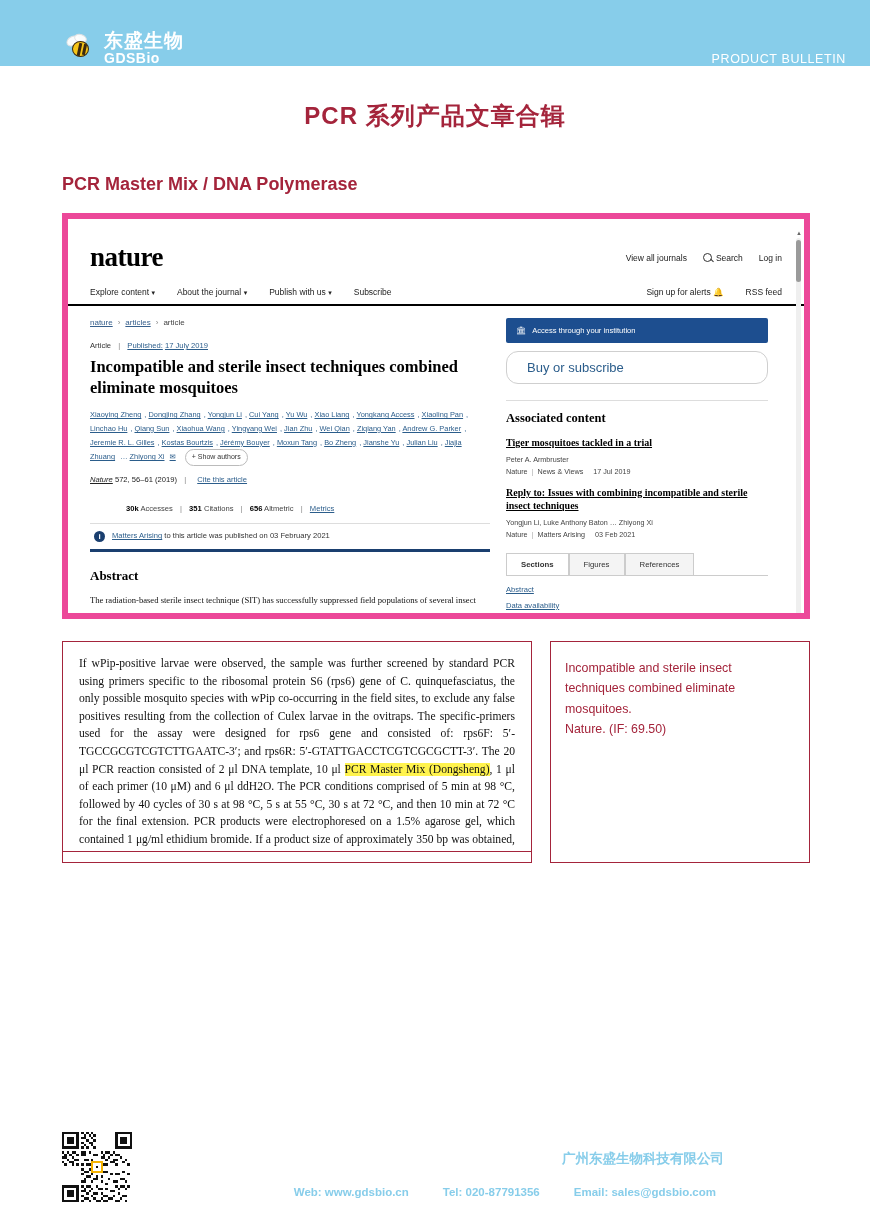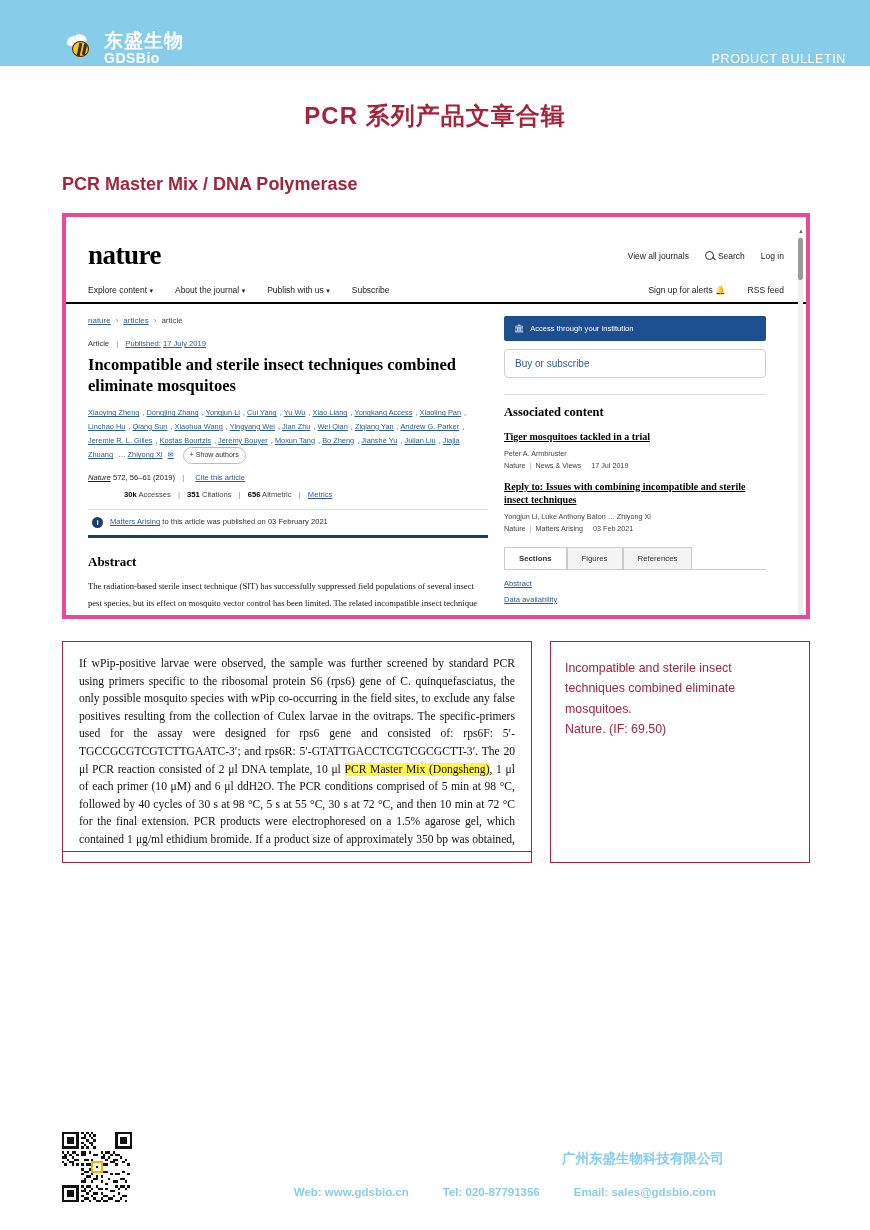--- a/index.html
+++ b/index.html
@@ -70,21 +70,21 @@
     font-weight: bold;
     color: #a4243b;
   }
 
   
   .screenshot {
     position: relative;
     margin: 18px 0 0 62px;
     width: 748px;
     height: 406px;
-    border: 4px solid #ec4899;
+    border: 6px solid #ec4899;
     background: #ffffff;
     overflow: hidden;
   }
   .ss-browserbar {
     height: 9px; background: #ffffff; border-bottom: 0px;
   }
   .ss-inner { padding: 0; position: relative; height: 100%; }
 
   .nature-top {
     display: flex; align-items: center; justify-content: space-between;
@@ -126,21 +126,21 @@
   .authors { font-size: 7.4px; line-height: 1.85; color: #2b5d8b; }
   .authors span { text-decoration: underline; margin-right: 3px; }
   .show-authors {
     display: inline-block; border: 1px solid #bbb; border-radius: 9px;
     padding: 1px 6px; font-size: 7px; color: #333; text-decoration: none !important;
     margin-left: 4px;
   }
   .journal-line { font-size: 7.6px; margin-top: 9px; color: #222; }
   .journal-line .ital { font-style: italic; text-decoration: underline; }
   .journal-line .cite { color: #2b5d8b; text-decoration: underline; margin-left: 4px; }
-  .metrics-line { font-size: 7.6px; margin-top: 8px; color: #444; padding-left: 36px; }
+  .metrics-line { font-size: 7.6px; margin-top: 20px; color: #444; padding-left: 36px; }
   .metrics-line b { color: #000; }
   .metrics-line .lnk { color: #2b5d8b; text-decoration: underline; }
 
   .notice {
     margin-top: 10px; border-top: 1px solid #ddd; border-bottom: 3px solid #1a3f6f;
     padding: 7px 4px; font-size: 7.6px; color: #333; display: flex; gap: 7px; align-items: flex-start;
   }
   .info-dot {
     width: 11px; height: 11px; border-radius: 50%; background: #1a3f6f; color: #fff;
     font-size: 8px; line-height: 11px; text-align: center; font-weight: bold; flex: none;
@@ -155,22 +155,22 @@
     font-family: "Liberation Serif", serif;
     font-size: 8.6px; line-height: 2.0; color: #111; text-align: left;
   }
 
   .access-btn {
     background: #1d4e8f; color: #fff; font-size: 7.6px;
     padding: 8px 10px; border-radius: 2px; display: flex; align-items: center; gap: 6px;
   }
   .lock-ic { font-size: 8px; }
   .buy-box {
-    border: 1px solid #cfcfcf; border-radius: 4px; font-size: 10px; color: #2b5d8b;
-    padding: 8px 10px; margin-top: 8px;
+    border: 1px solid #cfcfcf; border-radius: 12px; font-size: 13px; color: #2b5d8b;
+    padding: 8px 20px; margin-top: 8px;
   }
   .assoc-h {
     font-family: "Liberation Serif", serif;
     font-size: 12.5px; font-weight: bold; margin-top: 16px; padding-top: 10px;
     border-top: 1px solid #ddd;
   }
   .assoc-title {
     font-family: "Liberation Serif", serif;
     font-size: 10px; font-weight: bold; text-decoration: underline; margin-top: 10px; line-height: 1.35;
   }

